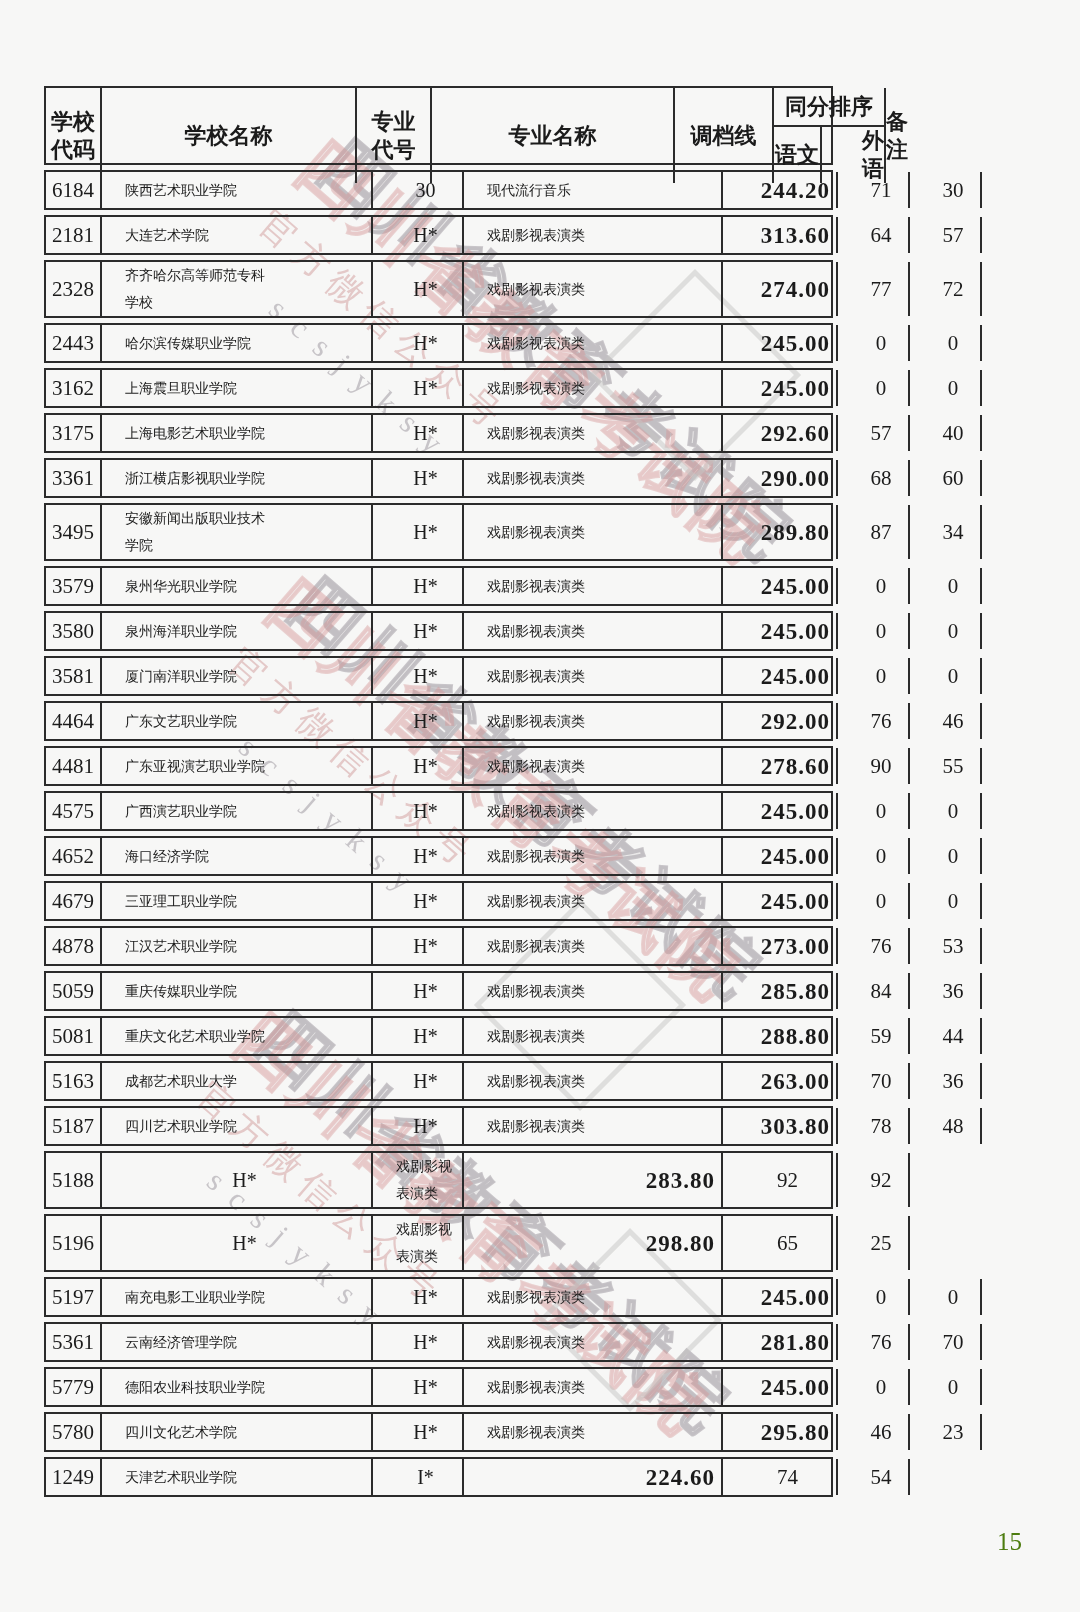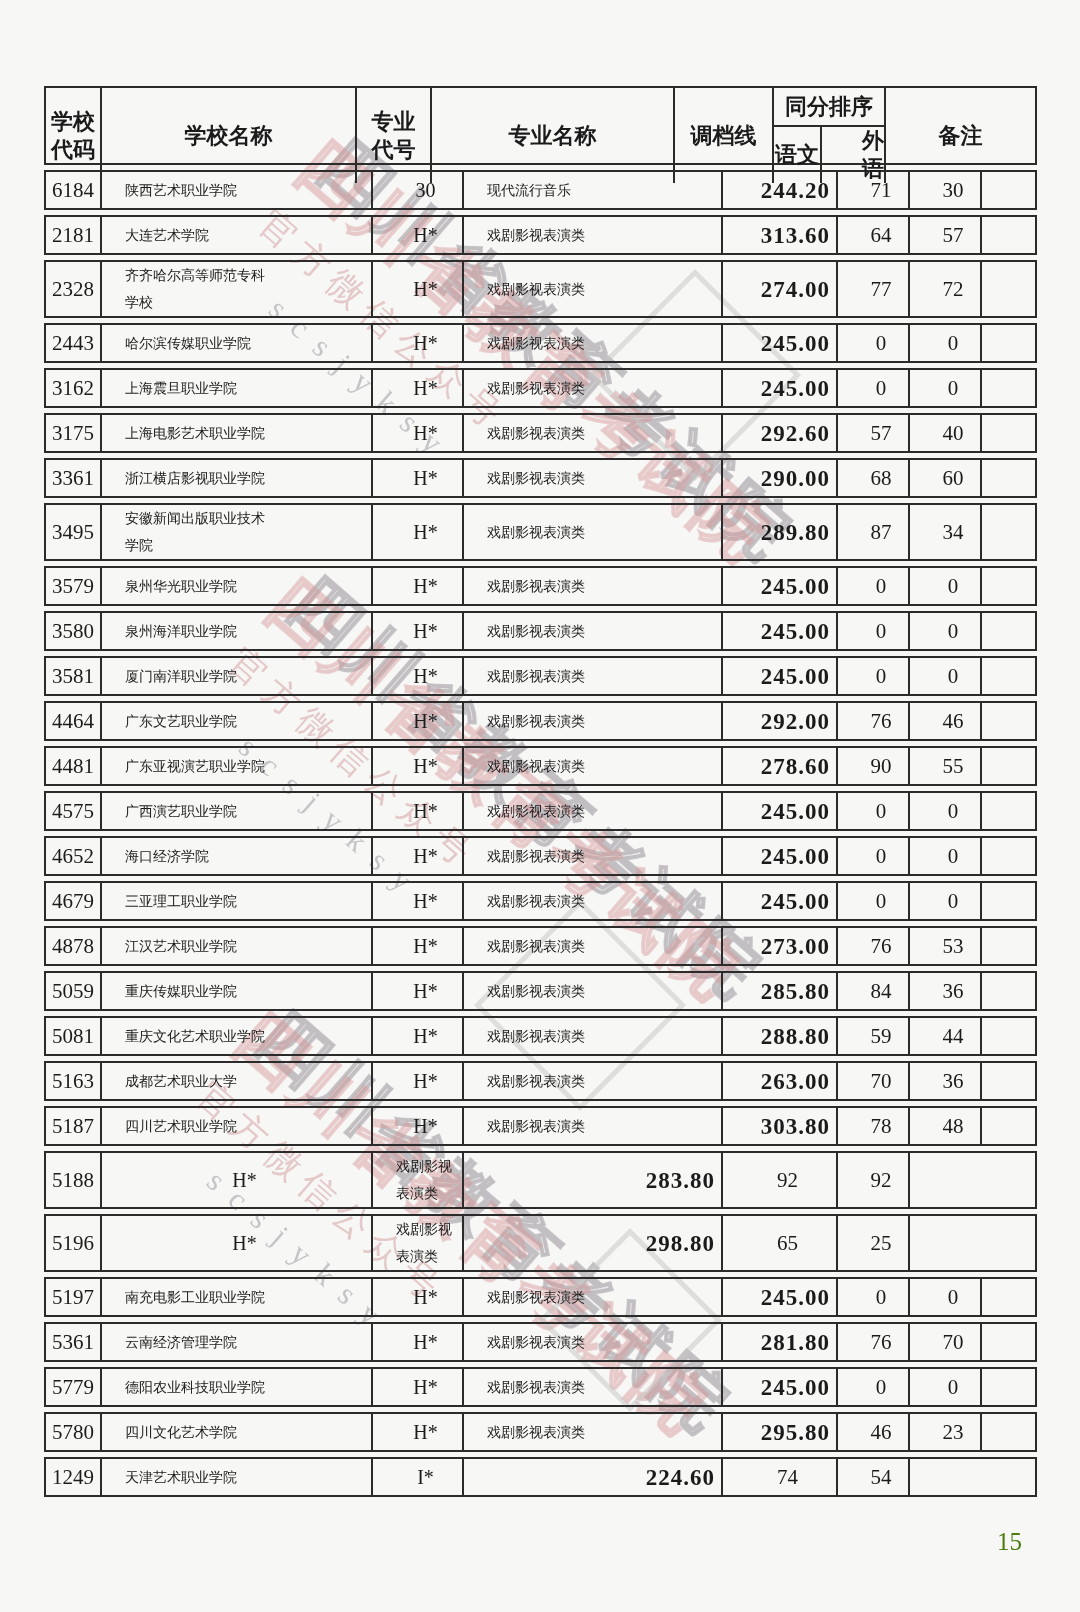--- a/index.html
+++ b/index.html
@@ -38,21 +38,21 @@
   }
   .diamond {
     position:absolute; border:5px solid rgba(198,198,196,0.5);
     transform:rotate(45deg);
   }
   .d1 { left:620px; top:300px;  width:150px; height:150px; }
   .d2 { left:505px; top:930px;  width:150px; height:150px; }
   .d3 { left:565px; top:1255px; width:130px; height:130px; }
 
   
-  .sheet { position:absolute; left:44px; top:86px; width:993px; z-index:1; }
+  .sheet { position:absolute; left:44px; top:86px; width:789px; z-index:1; }
   .thead, .row {
     display:grid;
     border:2px solid #2b2b2b;
     background:transparent;
   }
   .thead {
     grid-template-columns:56px 255px 75px 243px 99px 112px 1fr;
     height:79px;
     margin-bottom:5px;
     font-weight:bold;

